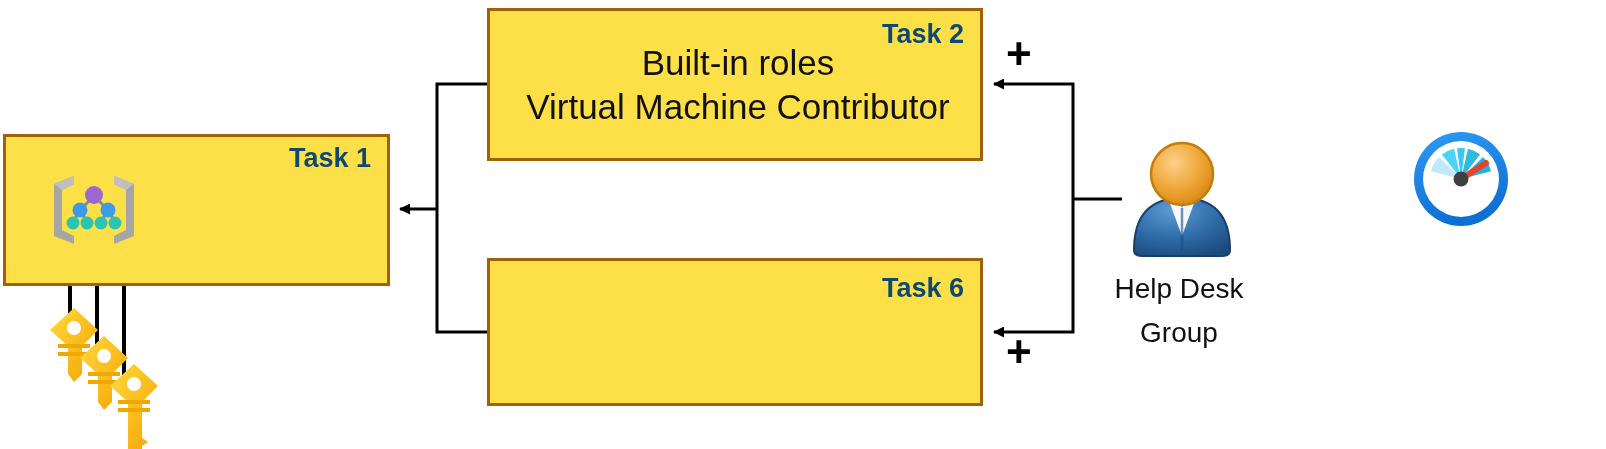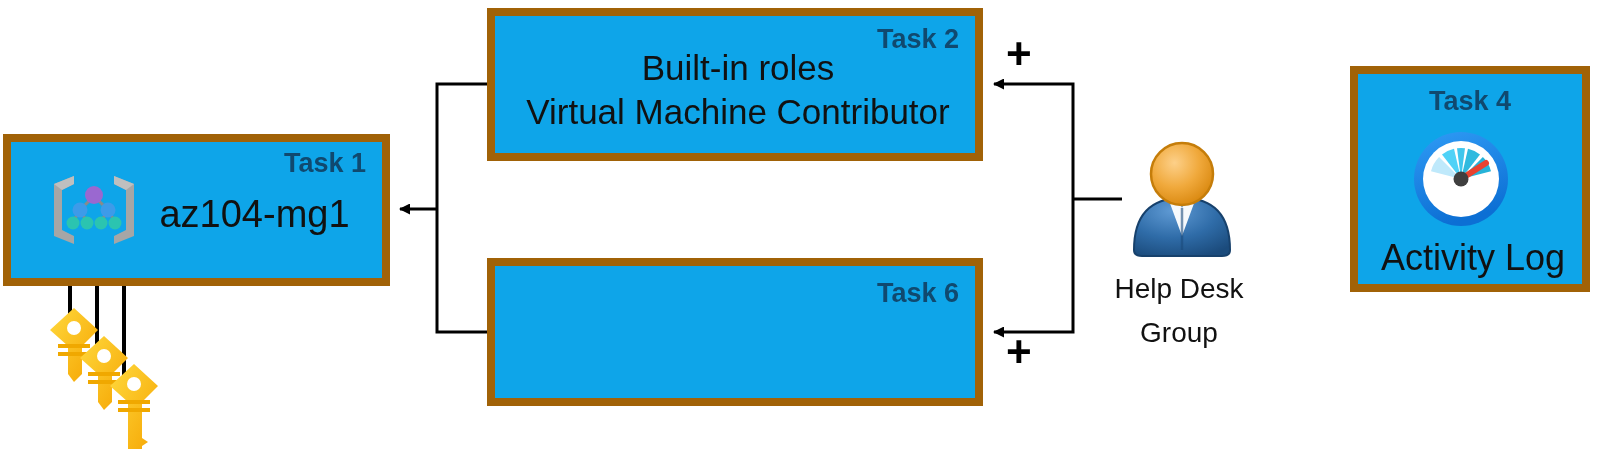--- a/index.html
+++ b/index.html
@@ -1,20 +1,20 @@
 <!DOCTYPE html>
 <html><head>
 <meta charset="utf-8">
 <style>
   html,body{margin:0;padding:0;background:#ffffff;}
   body{width:1606px;height:449px;position:relative;overflow:hidden;
        font-family:"Liberation Sans","DejaVu Sans",sans-serif;}
   #stage{position:absolute;inset:0;width:1606px;height:449px;}
 
-  .box{position:absolute;background:#0ea5e9;border:8px solid #a16207;box-sizing:border-box;}
+  .box{position:absolute;background:#fde047;border:3px solid #a16207;box-sizing:border-box;}
 
   .task-label{position:absolute;font-weight:bold;color:#10496f;font-size:27px;letter-spacing:0px;}
 
   .box-text{position:absolute;left:0;right:0;text-align:center;color:#111111;
             font-size:35px;line-height:44px;white-space:pre-line;padding-left:6px;}
 
   
   #task1{left:3px;top:134px;width:387px;height:152px;}
   #task1-label{right:16px;top:6px;}
   #task1-text{top:50px;left:120px;right:10px;text-align:center;font-size:38px;}
@@ -89,21 +89,20 @@
 
     <g fill="none" stroke="#000000" stroke-width="4">
       <path d="M70,350 L70,252" marker-end="url(#arwu)"></path>
       <path d="M97,366 L97,248" marker-end="url(#arwu)"></path>
       <path d="M124,382 L124,262" marker-end="url(#arwu)"></path>
     </g>
   </svg>
 
   <div class="box" id="task1">
     <div class="task-label" id="task1-label">Task 1</div>
-    <div class="box-text" id="task1-text">az104-mg1</div>
   </div>
 
   <svg class="layer">
     <g transform="translate(48,172)">
       <path d="M26,4 L6,12 L6,64 L26,72 L26,64 L14,58 L14,18 L26,12 Z" fill="#a6a6a6"></path>
       <path d="M26,4 L6,12 L14,18 L26,12 Z" fill="#bfbfbf"></path>
       <path d="M66,4 L86,12 L86,64 L66,72 L66,64 L78,58 L78,18 L66,12 Z" fill="#a6a6a6"></path>
       <path d="M66,4 L86,12 L78,18 L66,12 Z" fill="#bfbfbf"></path>
       <g stroke="#8a8a8a" stroke-width="3" fill="none">
         <path d="M46,24 L32,38"></path>
@@ -126,24 +125,20 @@
   <div class="box" id="task2">
     <div class="task-label" id="task2-label">Task 2</div>
     <div class="box-text" id="task2-text">Built-in roles
 Virtual Machine Contributor</div>
   </div>
 
   <div class="box" id="task3">
     <div class="task-label" id="task3-label">Task 6</div>
   </div>
 
-  <div class="box" id="task4">
-    <div class="task-label" id="task4-label">Task 4</div>
-    <div class="box-text" id="task4-text">Activity Log</div>
-  </div>
 
   <svg class="layer">
     <g transform="translate(1412,130)">
       <circle cx="49" cy="49" r="47" fill="url(#ringg)"></circle>
       <circle cx="49" cy="49" r="38" fill="#ffffff"></circle>
       <g transform="translate(49,49)">
         <path d="M0,0 L-30.0,-7.8 A31,31 0 0 1 -21.9,-21.9 Z" fill="#bfe9fb"></path>
         <path d="M0,0 L-19.0,-24.5 A31,31 0 0 1 -7.0,-30.2 Z" fill="#4fd2f7"></path>
         <path d="M0,0 L-4.0,-30.7 A31,31 0 0 1 4.0,-30.7 Z" fill="#3fc6ec"></path>
         <path d="M0,0 L7.0,-30.2 A31,31 0 0 1 19.0,-24.5 Z" fill="#2fbadf"></path>

